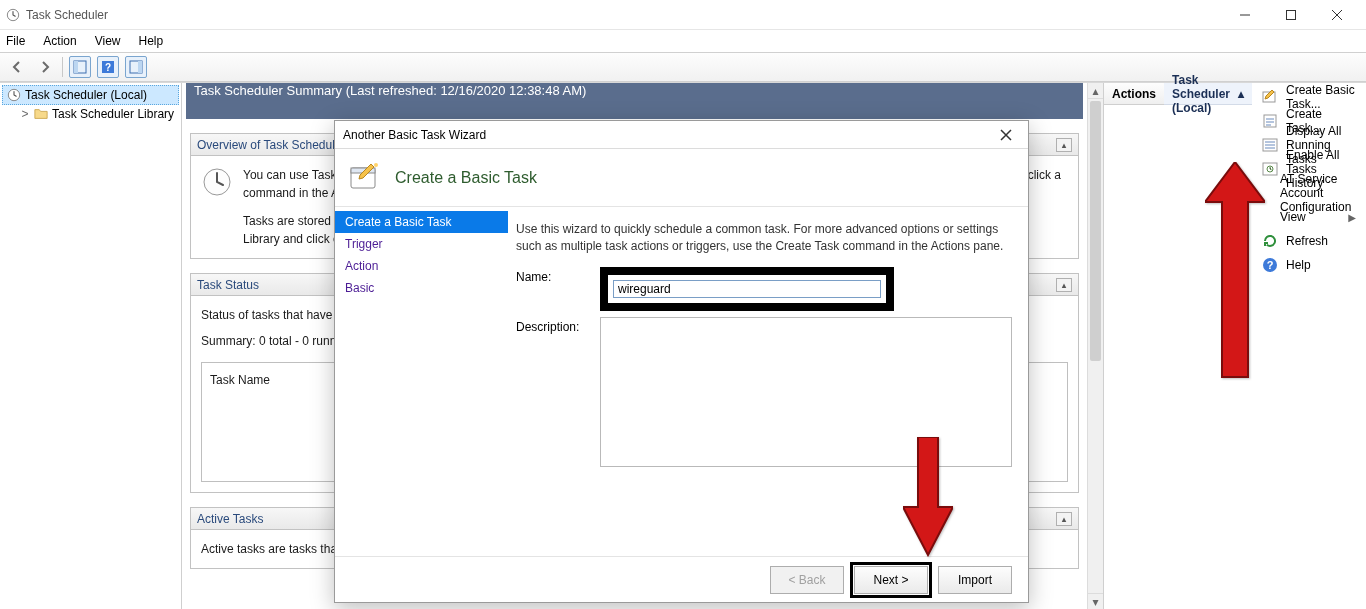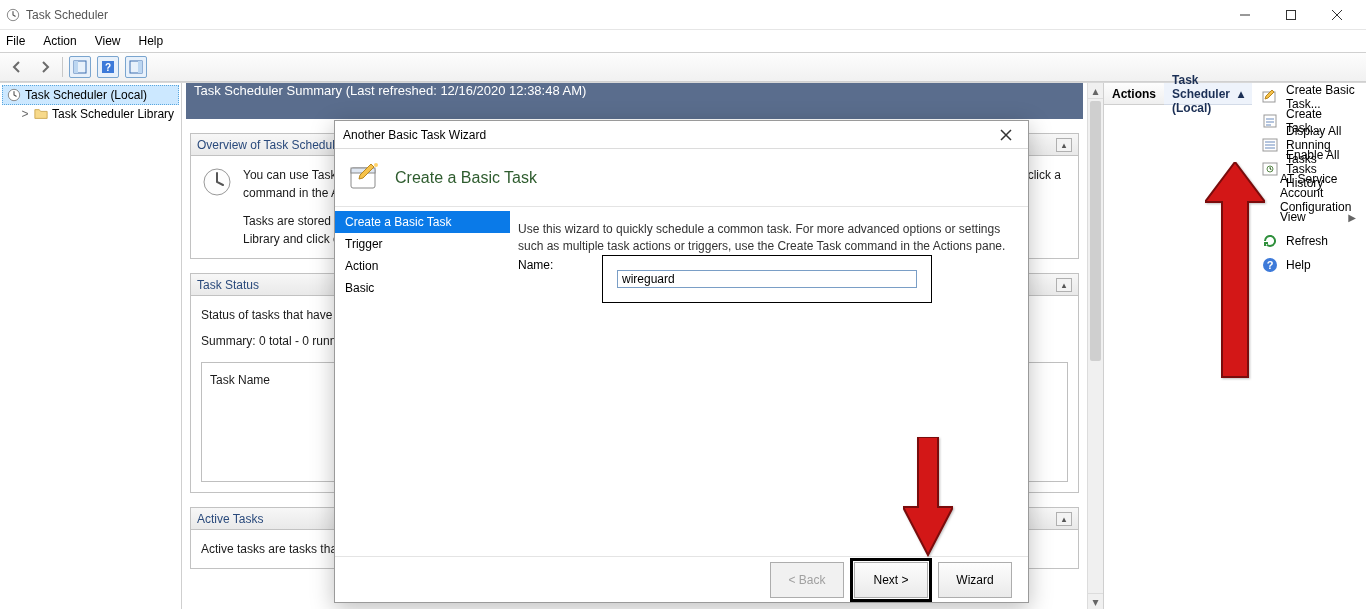--- a/index.html
+++ b/index.html
@@ -240,38 +240,38 @@
   }
   .wizard-steps {
     width: 175px;
     background: #fff;
     padding-top: 4px;
   }
   .step {
     height: 22px;
     display:flex; align-items:center;
     padding: 0 10px;
-    color: #000000;
+    color: #4c1d95;
   }
   .step.active {
     background: #0a7ae8;
     color: #fff;
   }
   .wizard-right {
     flex:1;
     padding: 14px 16px 0 8px;
     display:flex; flex-direction:column;
   }
-  .instr { color:#333; line-height:1.4; max-width: 490px;}
+  .instr { color:#333; line-height:1.4; margin-bottom: 12px; max-width: 490px;}
   .form-row { display:flex; align-items:flex-start; gap:14px; margin-bottom:6px; }
   .form-row label { width:70px; padding-top:3px; }
   .name-box {
-    border: 1px solid #000000;
-    padding: 14px;
-    width: 330px;
+    border: 8px solid #000000;
+    padding: 5px;
+    width: 294px;
   }
   .name-box input {
     width: 100%;
     height: 18px;
     border: 1px solid #7a9ec6;
     outline: none;
     padding: 0 4px;
     font: inherit;
   }
   .desc-area {
@@ -287,21 +287,21 @@
     height: 46px;
     display:flex;
     align-items:center;
     justify-content:flex-end;
     gap: 10px;
     padding: 0 16px;
     border-top: 1px solid #e4e4e4;
   }
   .btn {
     min-width: 74px;
-    height: 36px;
+    height: 28px;
     border: 1px solid #adadad;
     background: linear-gradient(#fdfdfd,#eaeaea);
     font: inherit;
     cursor: pointer;
   }
   .btn:disabled {
     color: #a0a0a0;
     background: #f1f1f1;
   }
   .btn.highlight {
@@ -560,27 +560,31 @@
         <div class="step">Basic</div>
       </div>
     <div class="wizard-right">
       <div class="instr">Use this wizard to quickly schedule a common task.  For more advanced options or settings such as multiple task actions or triggers, use the Create Task command in the Actions pane.</div>
       <div class="form-row">
         <label>Name:</label>
         <div class="name-box">
           <input type="text" value="wireguard" style="">
         </div>
       </div>
+      <div class="form-row">
+        <label>Description:</label>
+        <textarea class="desc-area" style=""></textarea>
+      </div>
     </div>
   </div>
 
   <div class="dlg-buttons">
     <button class="btn" disabled="">&lt; Back</button>
     <button class="btn highlight">Next &gt;</button>
-    <button class="btn">Wizard</button>
+    <button class="btn">Import</button>
   </div>
 </div>
 
 <div class="red-arrow" style="left:903px; top:437px;">
   <svg width="50" height="120" viewBox="0 0 50 120">
     <path d="M15 0 h20 v70 h15 L25 118 0 70 h15 z" fill="#d31717" stroke="#7a0c0c" stroke-width="2"></path>
   </svg>
 </div>
 <div class="red-arrow" style="left:1205px; top:162px;">
   <svg width="60" height="220" viewBox="0 0 60 220">

